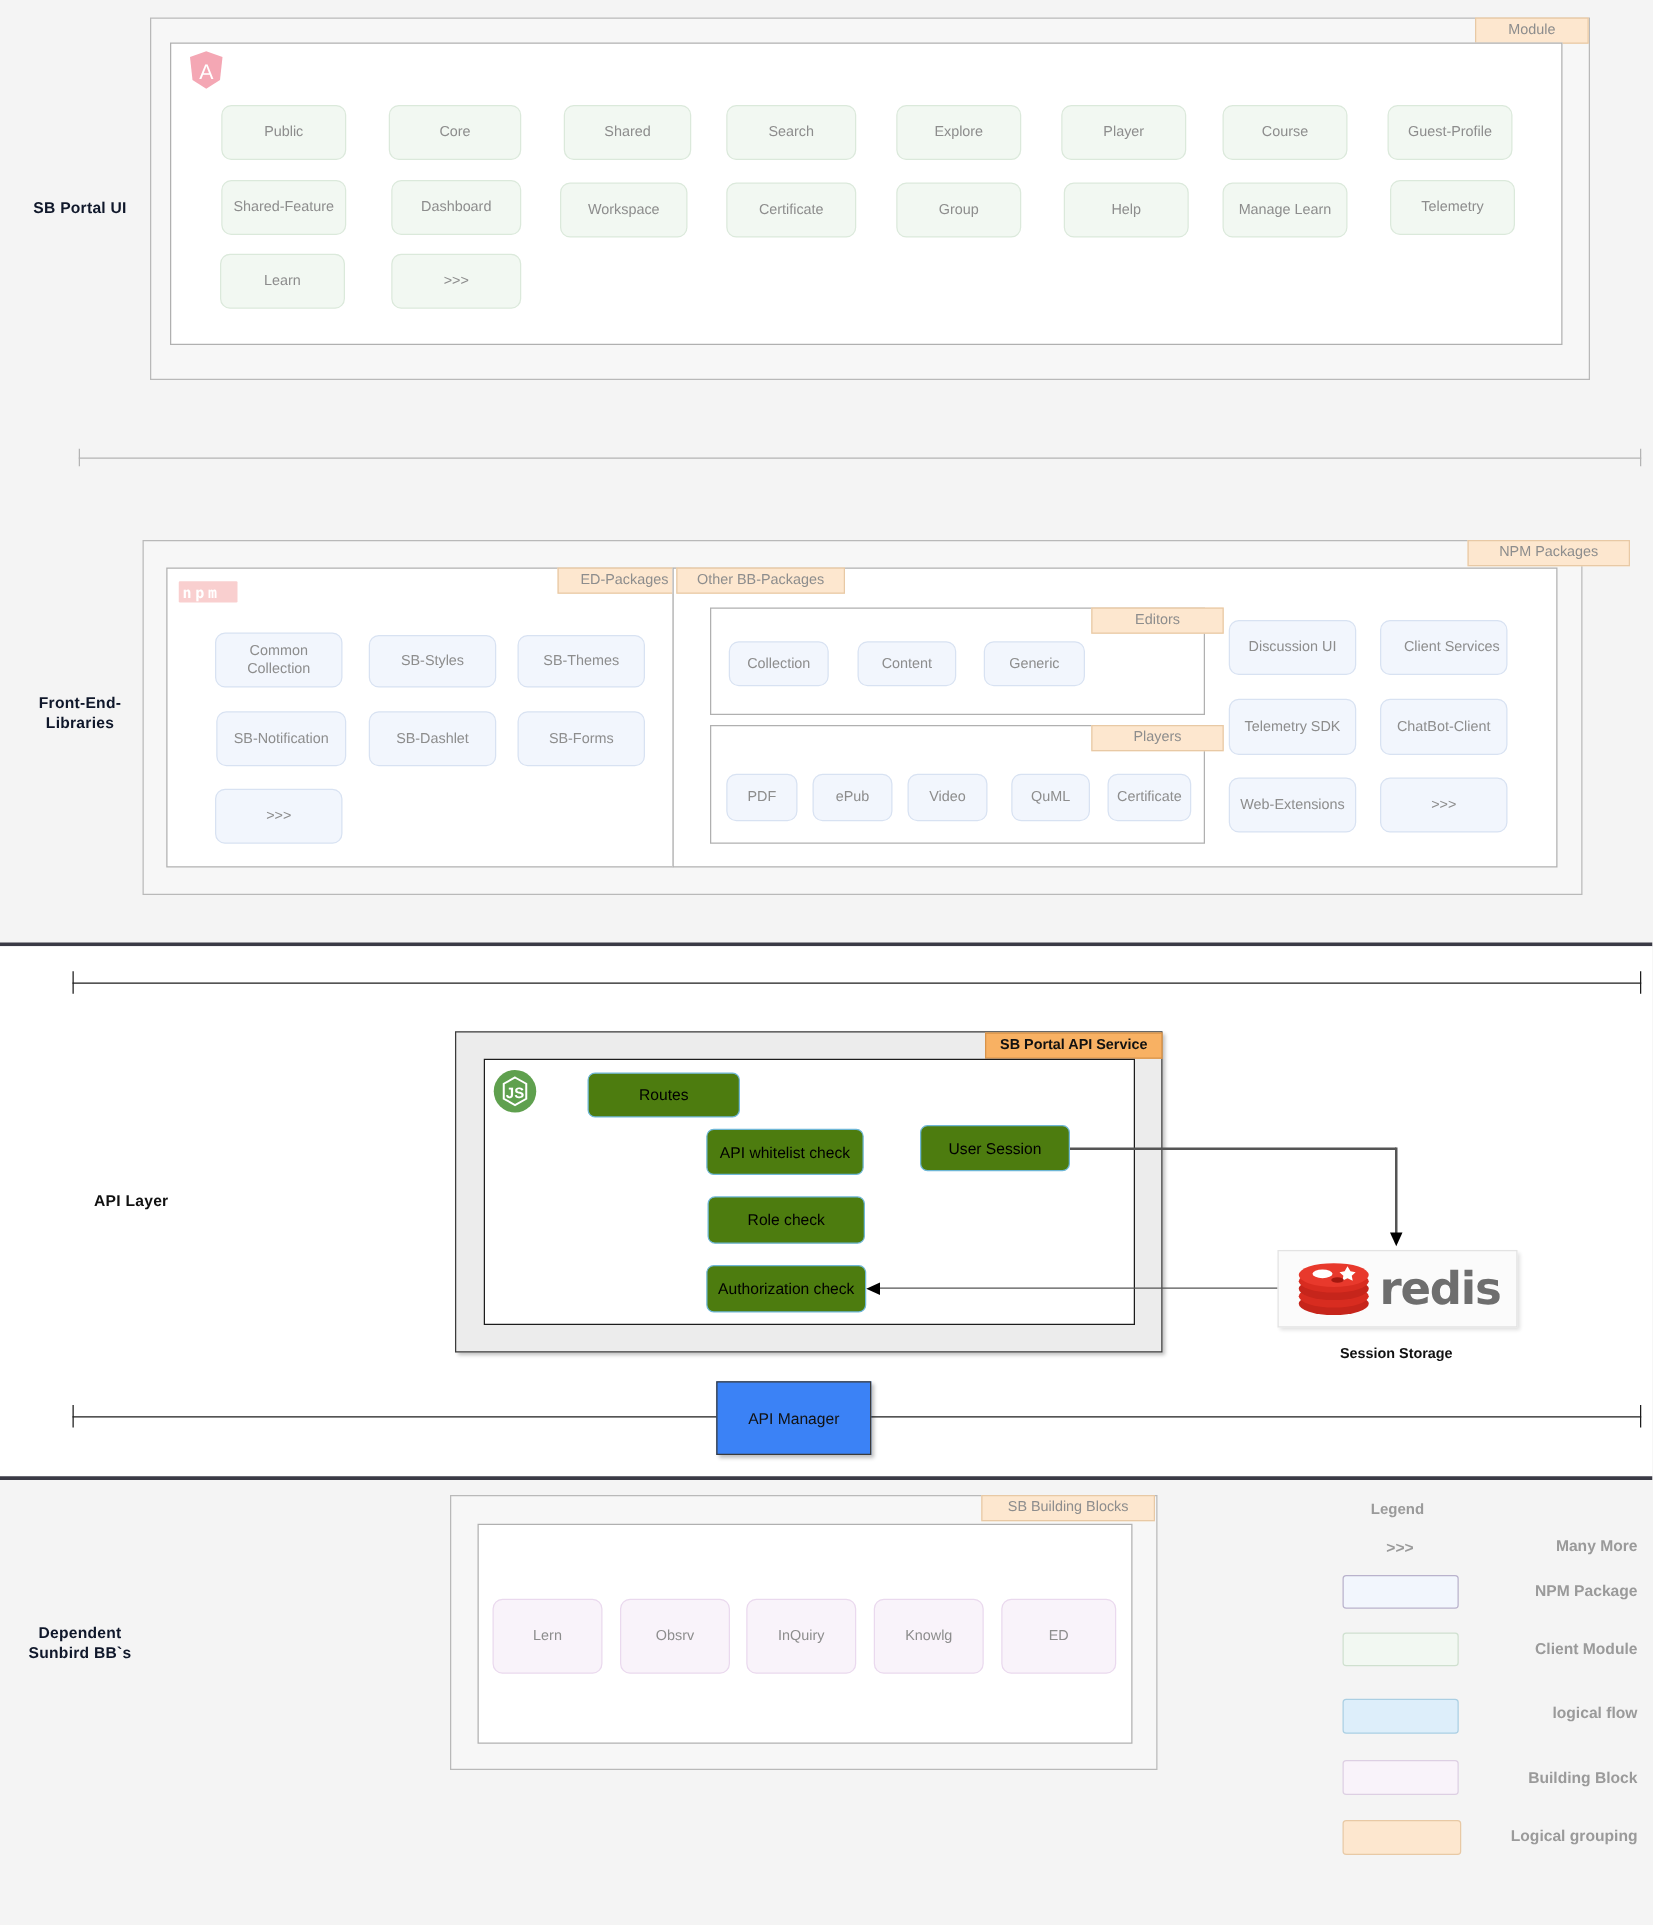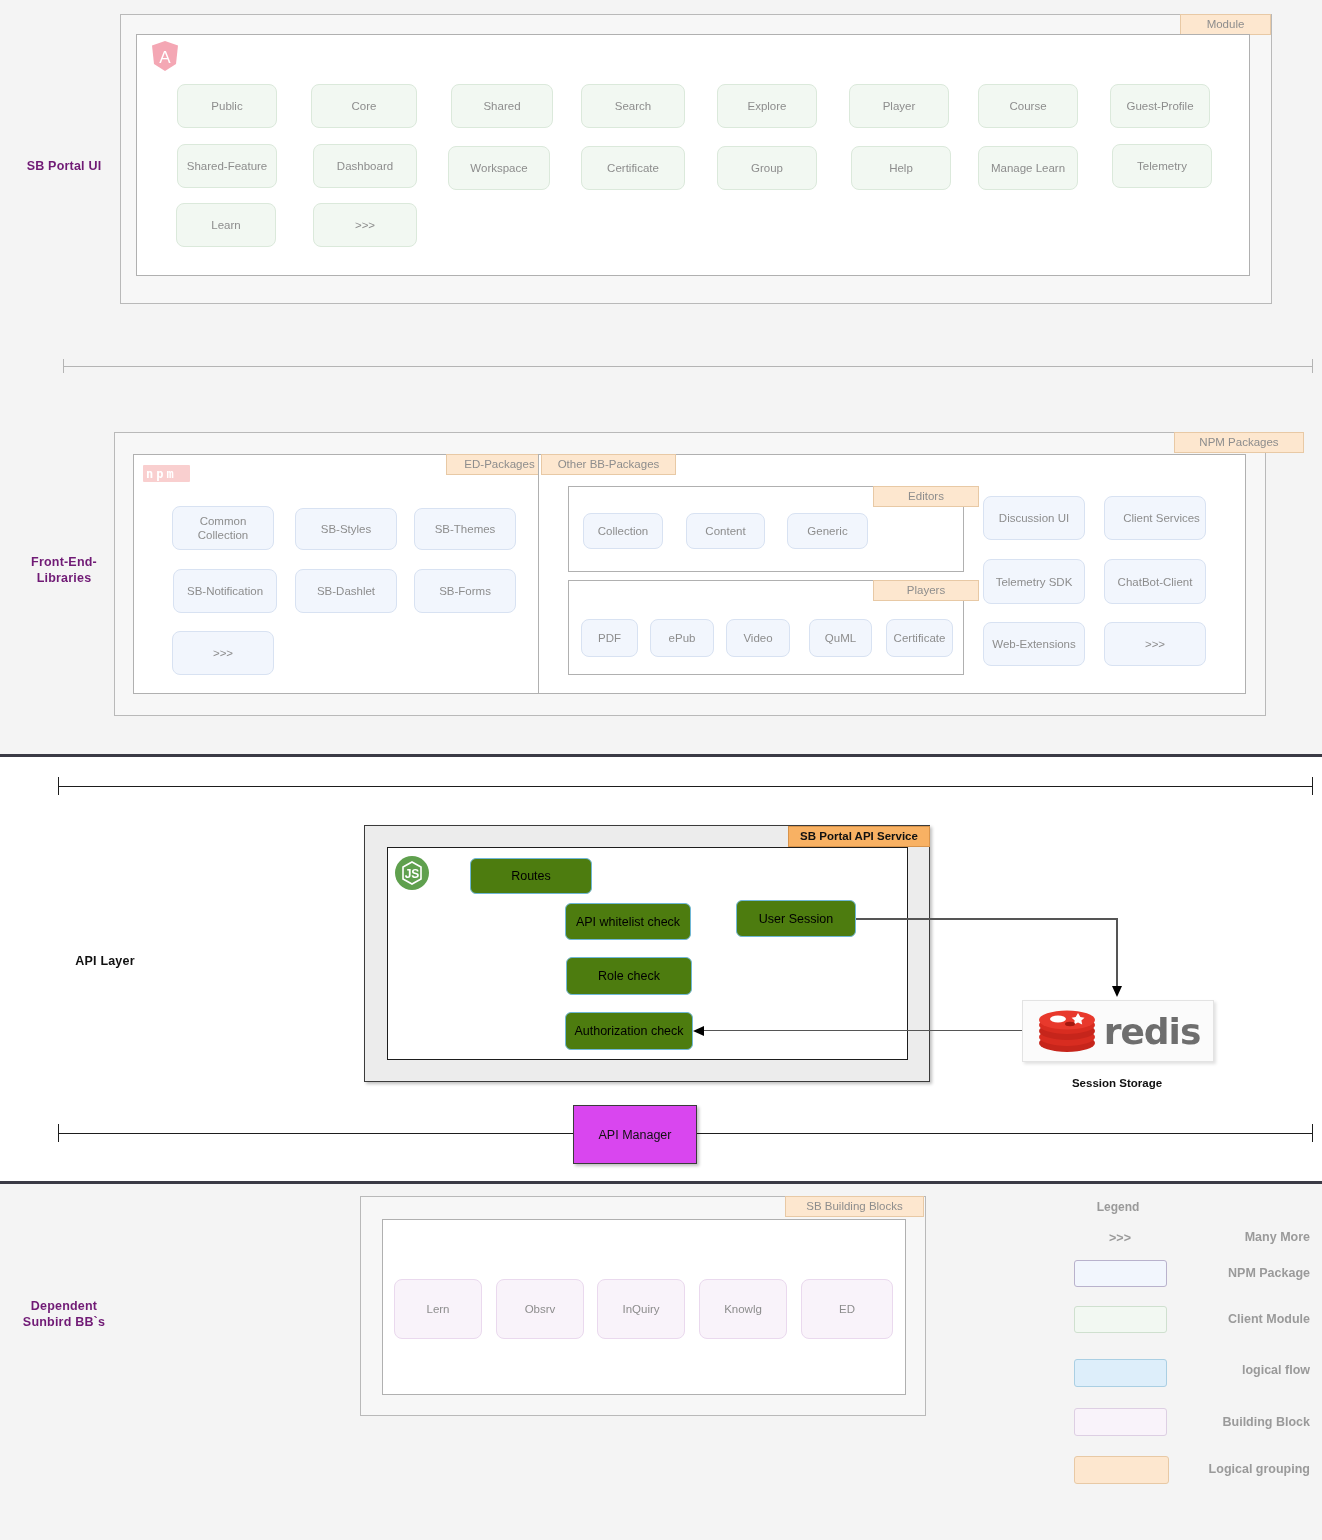--- a/index.html
+++ b/index.html
@@ -11,21 +11,21 @@
   }
   .band{position:absolute;left:0;width:1322px;}
   #band-portal{top:0;height:340px;background:#f4f4f4;}
   #band-libs{top:340px;height:415px;background:#f4f4f4;}
   #band-sep-1{top:754px;height:3px;background:#3a3a45;}
   #band-api{top:757px;height:425px;background:#ffffff;}
   #band-sep-2{top:1181px;height:3px;background:#3a3a45;}
   #band-bottom{top:1184px;height:356px;background:#f4f4f4;}
 
   .side-label{
-    position:absolute;font-size:12.5px;font-weight:bold;color:#701a75;
+    position:absolute;font-size:12.5px;font-weight:bold;color:#0f172a;
     text-align:center;line-height:16px;letter-spacing:.2px;
   }
   .side-label.dark{color:#111;padding-left:41px;}
 
   
   .outer-frame{position:absolute;border:1px solid #b9b9b9;background:#f7f7f7;}
   .inner-frame{position:absolute;border:1px solid #b0b0b0;background:#ffffff;}
 
   .group-tag{
     position:absolute;background:#fde7cf;border:1px solid #e8c9a5;
@@ -61,21 +61,21 @@
   .node-logo{position:absolute;width:36px;height:36px;}
 
   
   .hline{position:absolute;height:1px;background:#b4b4b4;}
   .hline.dark{background:#1d1d1d;}
   .vtick{position:absolute;width:1px;background:#b4b4b4;}
   .vtick.dark{background:#1d1d1d;}
   .arrow-line{position:absolute;background:#555;}
 
   .api-manager{
-    position:absolute;background:#d946ef;border:1px solid #3b3b3b;
+    position:absolute;background:#3b82f6;border:1px solid #3b3b3b;
     display:flex;align-items:center;justify-content:center;
     font-size:12.5px;color:#111;box-shadow:2px 2px 3px rgba(0,0,0,.25);
   }
 
   .api-outer{
     position:absolute;background:#ececec;border:1px solid #3b3b3b;
     box-shadow:2px 2px 3px rgba(0,0,0,.25);
   }
   .api-inner{position:absolute;background:#fff;border:1px solid #1d1d1d;}
   .api-tag{

